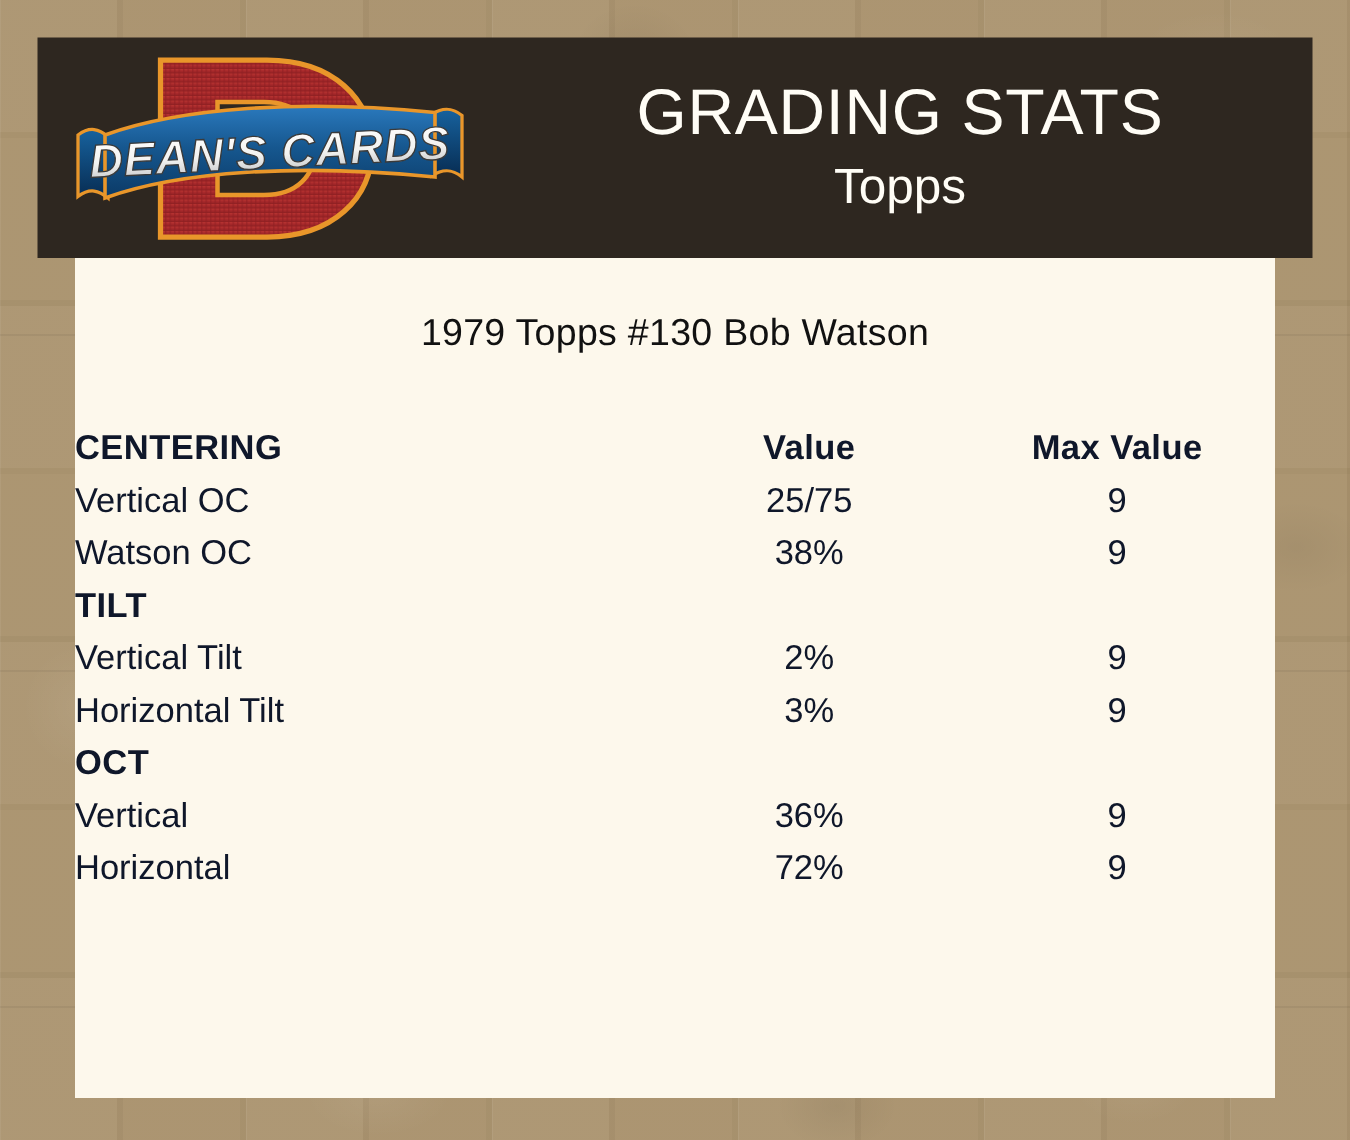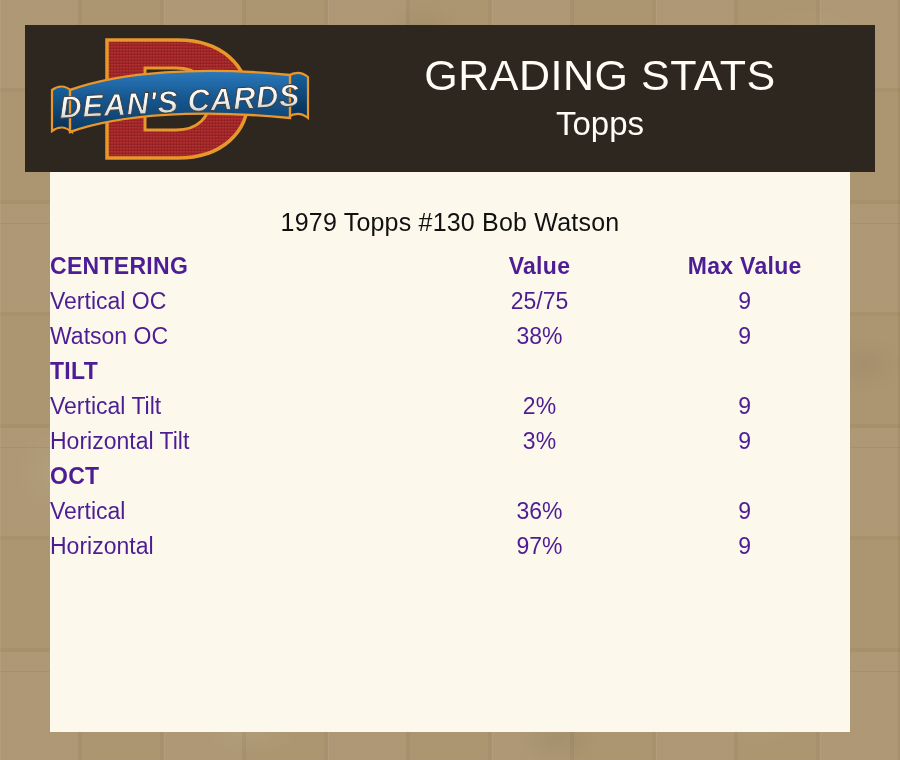--- a/index.html
+++ b/index.html
@@ -127,24 +127,24 @@
   #card-id {
     text-align: center;
     color: #1c1c1c;
     font-size: 23px;
     font-weight: normal;
     margin-top: 9px;
   }
 
   
   #stats-table {
-    margin-top: 12px;
+    margin-top: 44px;
     width: 100%;
     border-collapse: collapse;
-    color: #4c1d95;
+    color: #0f172a;
   }
   #stats-table td {
     padding: 0;
     height: 35px;
     vertical-align: middle;
     font-size: 23px;
   }
   td.col-label  { width: 370px; padding-left: 103px; text-align: left; }
   td.col-value  { width: 190px; text-align: center; }
   td.col-grade  { width: 200px; text-align: center; }
@@ -260,19 +260,19 @@
           <td class="col-value"></td>
           <td class="col-grade"></td>
         </tr>
         <tr class="data-row">
           <td class="col-label">Vertical</td>
           <td class="col-value">36%</td>
           <td class="col-grade">9</td>
         </tr>
         <tr class="data-row">
           <td class="col-label">Horizontal</td>
-          <td class="col-value">97%</td>
+          <td class="col-value">72%</td>
           <td class="col-grade">9</td>
         </tr>
       </tbody>
   </table>
 
 </div>
 
 </body></html>

